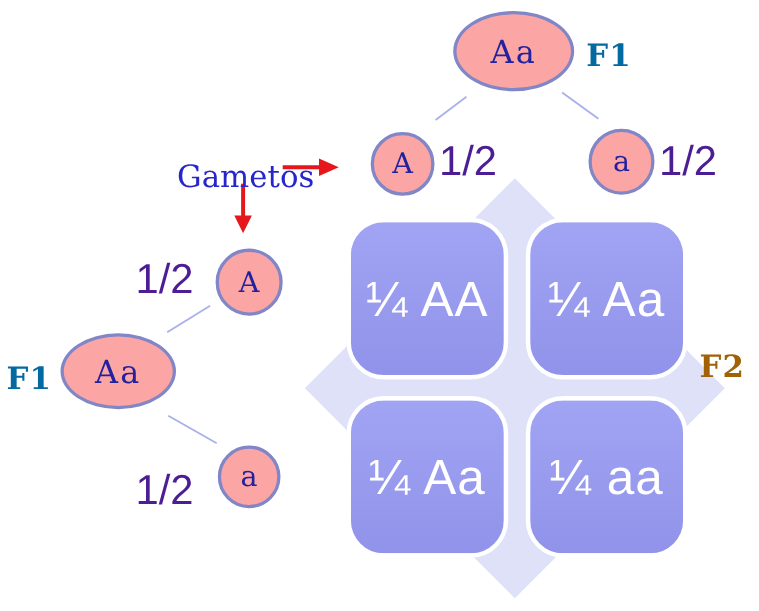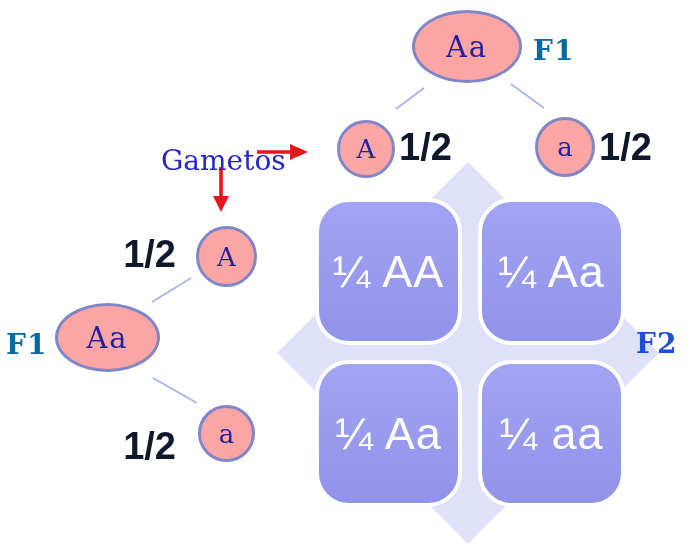--- a/index.html
+++ b/index.html
@@ -34,34 +34,34 @@
   .oval{letter-spacing:2px;font-size:29px;}
   .oval.top{left:412px;top:10px;width:110px;height:73px;}
   .oval.left{left:55px;top:303px;width:105px;height:69px;}
   .circle{border-width:3px;font-size:26px;letter-spacing:0;}
   .circle.top-A{left:337px;top:120px;width:58px;height:58px;}
   .circle.top-a{left:535px;top:117px;width:60px;height:60px;}
   .circle.left-A{left:196px;top:226px;width:61px;height:61px;}
   .circle.left-a{left:198px;top:405px;width:57px;height:57px;}
   
   .fraction{
-    position:absolute;font-weight:bold;font-size:38px;line-height:1;
-    color:#0f172a;font-family:"Liberation Sans",sans-serif;
+    position:absolute;font-weight:normal;font-size:38px;line-height:1;
+    color:#4c1d95;font-family:"Liberation Sans",sans-serif;
   }
   .fraction.top-A{left:399px;top:128px;}
   .fraction.top-a{left:599px;top:128px;}
   .fraction.left-A{left:118px;top:235px;width:58px;text-align:right;}
   .fraction.left-a{left:118px;top:427px;width:58px;text-align:right;}
   .gen-label{
     position:absolute;font-family:"DejaVu Serif",serif;font-weight:bold;
     font-size:28px;line-height:1;color:#0369a1;letter-spacing:1px;
   }
   .gen-label.f1-top{left:533px;top:37px;}
   .gen-label.f1-left{left:6px;top:331px;}
-  .gen-label.f2{left:636px;top:330px;color:#1d4ed8;}
+  .gen-label.f2{left:636px;top:320px;color:#a16207;}
   .gametos{
     position:absolute;left:129px;top:146px;line-height:1.1;
     font-family:"DejaVu Serif",serif;font-size:28px;color:#2626cc;margin-left:32px;
   }
   svg.overlay{position:absolute;left:0;top:0;pointer-events:none;}
 </style>
 </head>
 <body>
 
 <div class="stage">

